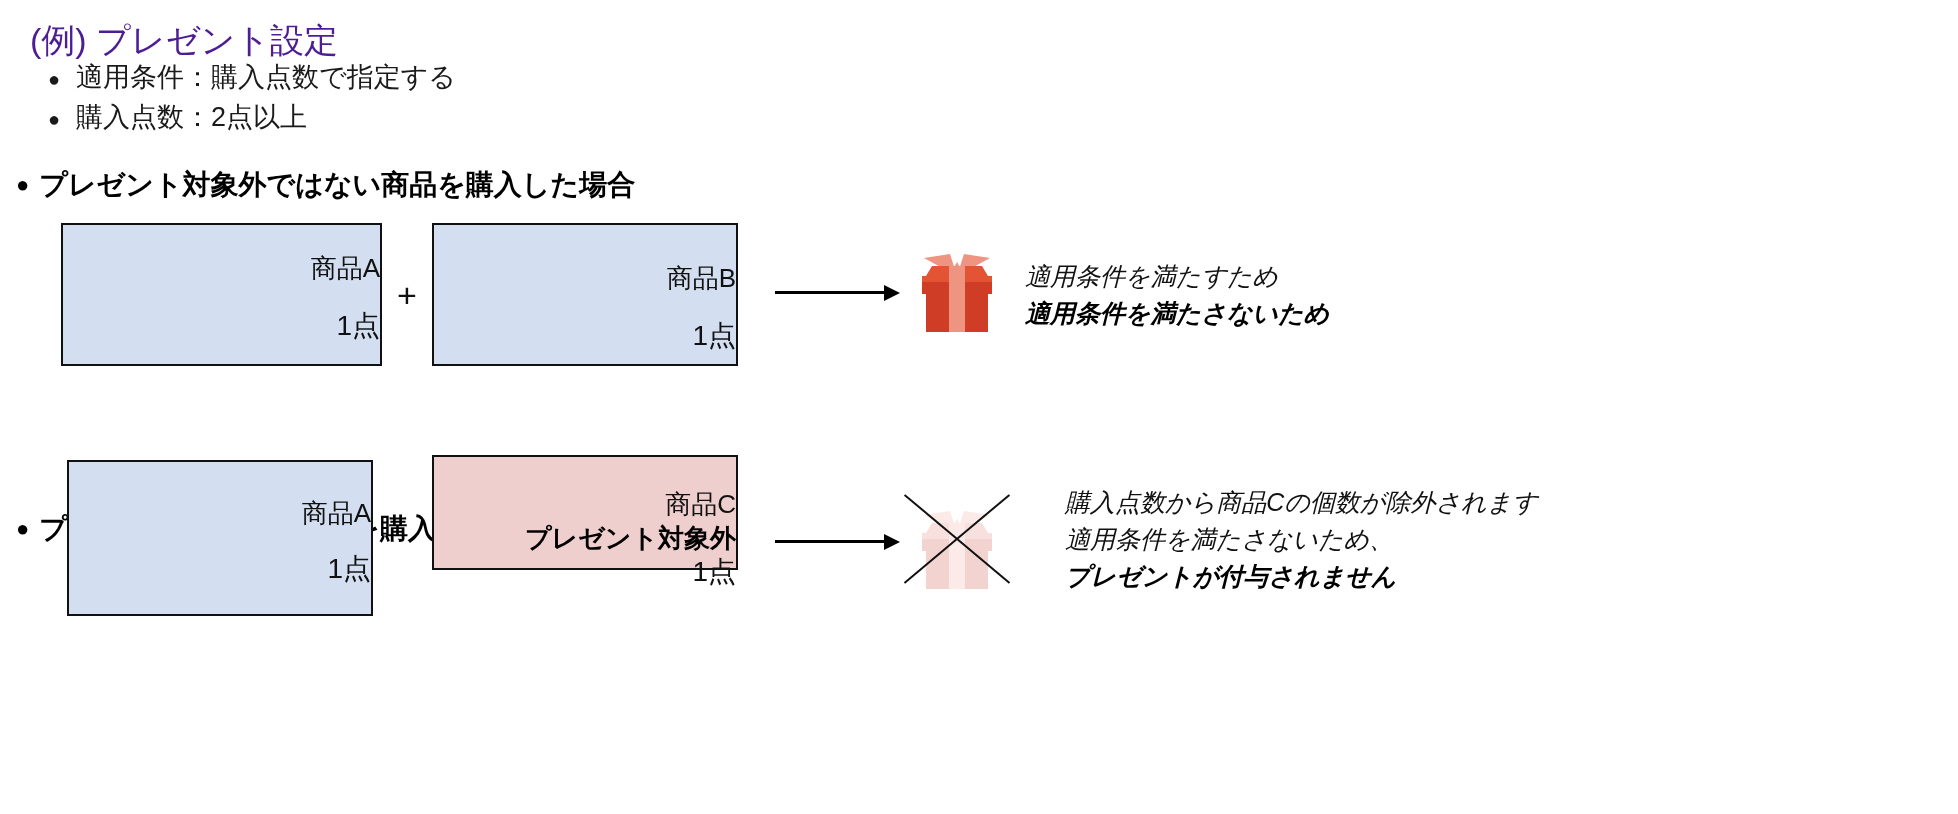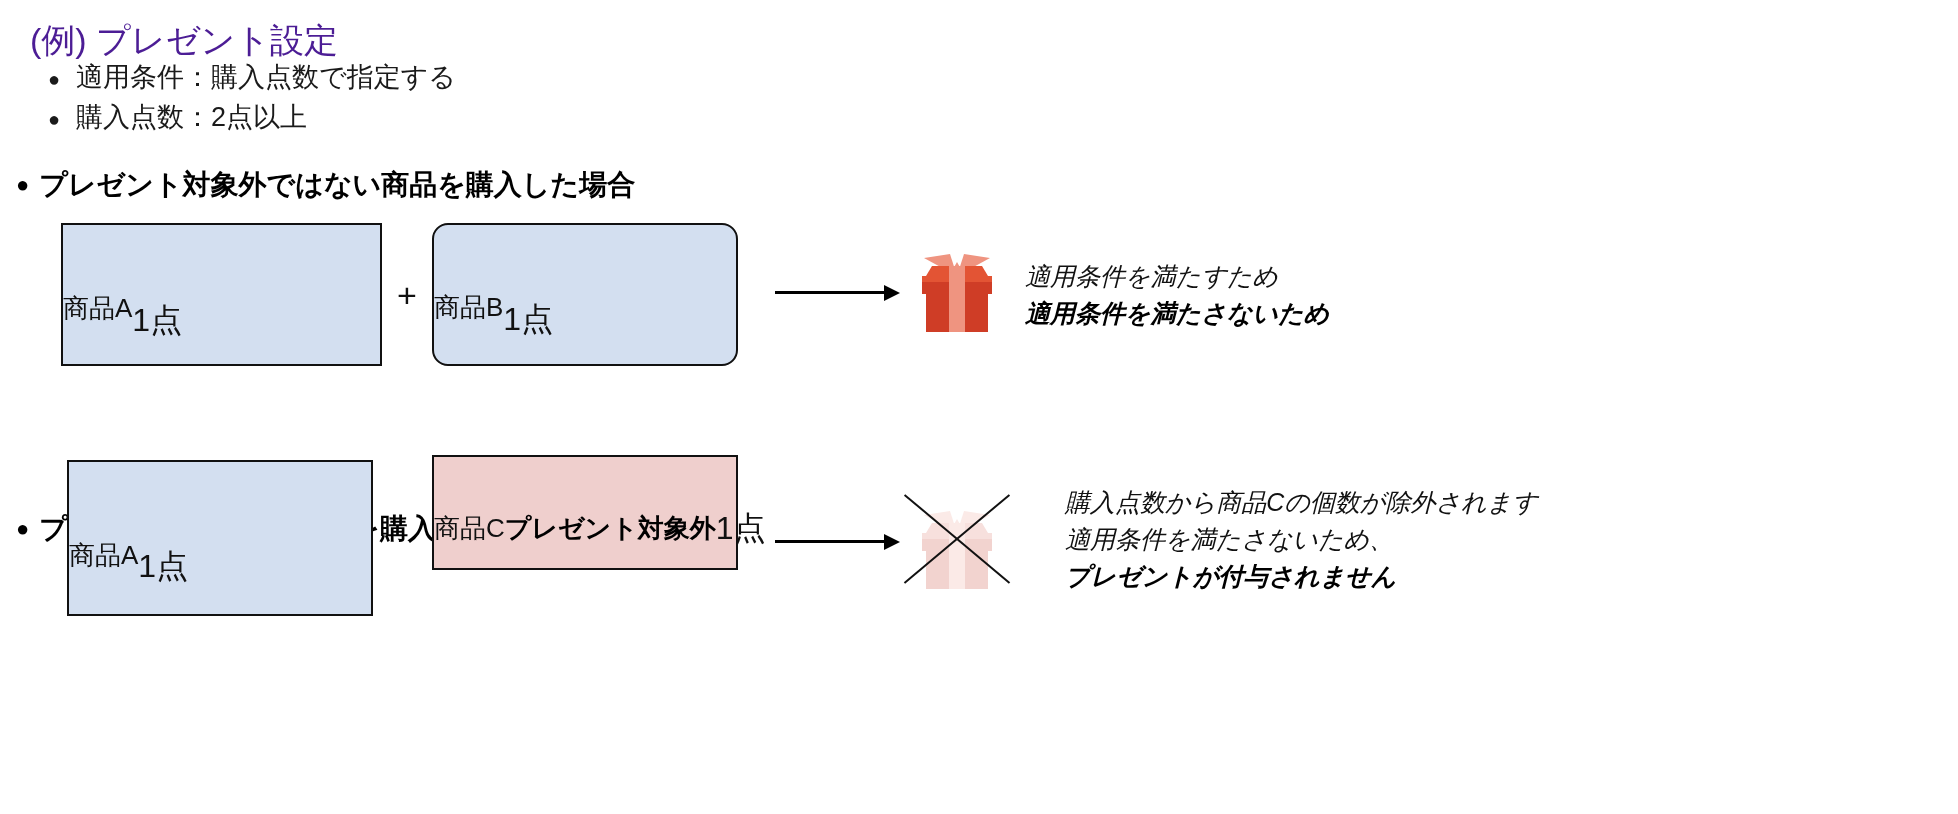--- a/index.html
+++ b/index.html
@@ -62,50 +62,51 @@
     line-height: 34px;
   }
   #heading-1 { left: 16px; top: 168px; }
   #heading-2 { left: 16px; top: 512px; }
 
   
   .product-box {
     box-sizing: border-box;
     border: 2.5px solid #111111;
     display: flex;
-    align-items: center;
+    flex-direction: column;
+    align-items: flex-end;
     justify-content: flex-start;
     text-align: center;
   }
   .box-blue { background: #d3dff0; }
   .box-pink { background: #efcfcd; }
 
   .box-name {
     font-size: 26px;
     line-height: 34px;
     color: #111;
     white-space: nowrap;
   }
   .box-note {
     font-size: 26px;
     font-weight: bold;
     line-height: 34px;
     color: #000;
     white-space: nowrap;
   }
   .box-qty {
-    font-size: 32px;
+    font-size: 28px;
     line-height: 34px;
     color: #111;
     white-space: nowrap;
   }
 
   
   #box-a-1 { left: 61px;  top: 223px; width: 321px; height: 143px; padding-top: 26px; }
-  #box-b-1 { left: 432px; top: 223px; width: 306px; height: 143px; padding-top: 24px; border-radius: 16px; }
+  #box-b-1 { left: 432px; top: 223px; width: 306px; height: 143px; padding-top: 36px; }
   #box-a-1 .box-qty, #box-b-1 .box-qty { margin-top: 24px; }
 
   
   #box-a-2 { left: 67px;  top: 460px; width: 306px; height: 156px; padding-top: 34px; }
   #box-c-2 { left: 432px; top: 455px; width: 306px; height: 115px; padding-top: 30px; }
   #box-a-2 .box-qty { margin-top: 22px; }
 
   
   #plus-sign {
     left: 382px; top: 275px; width: 50px;

